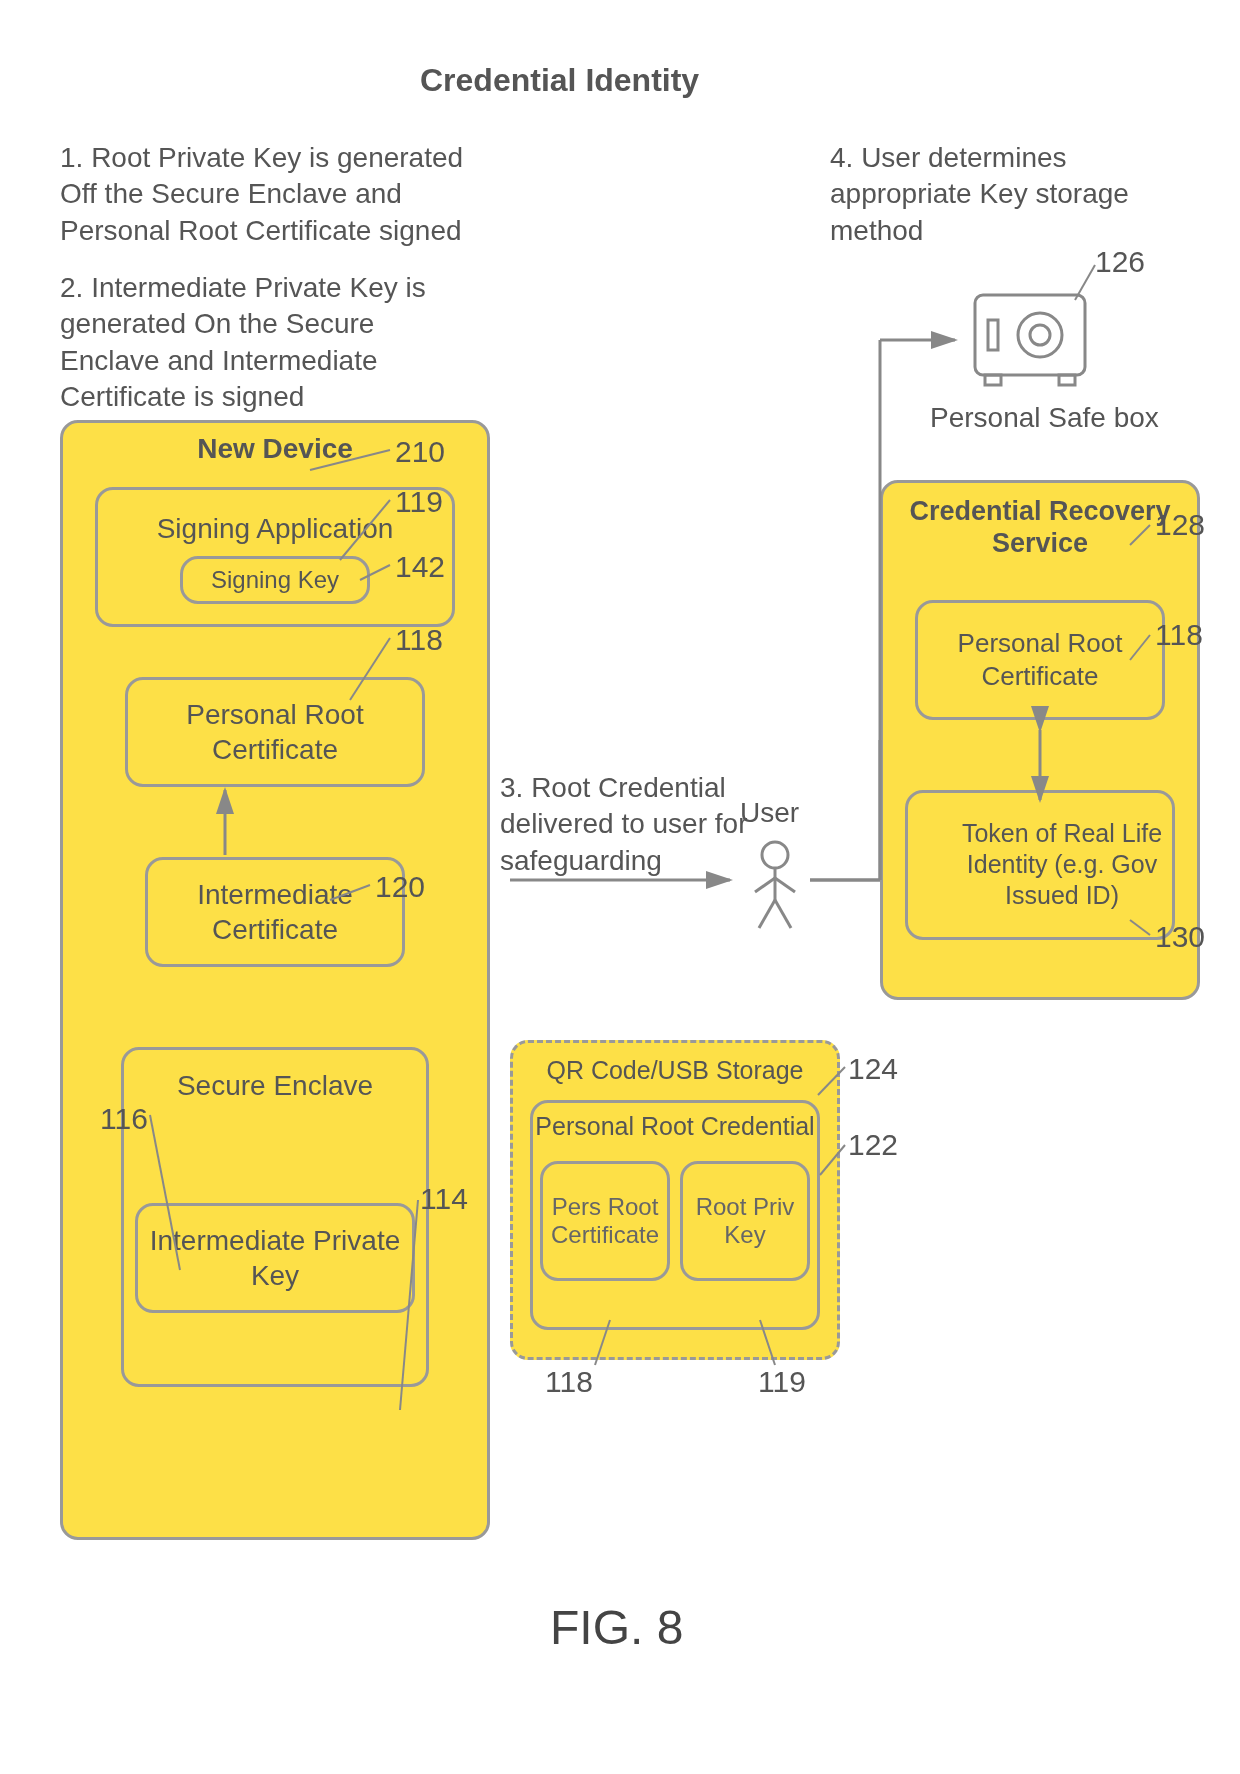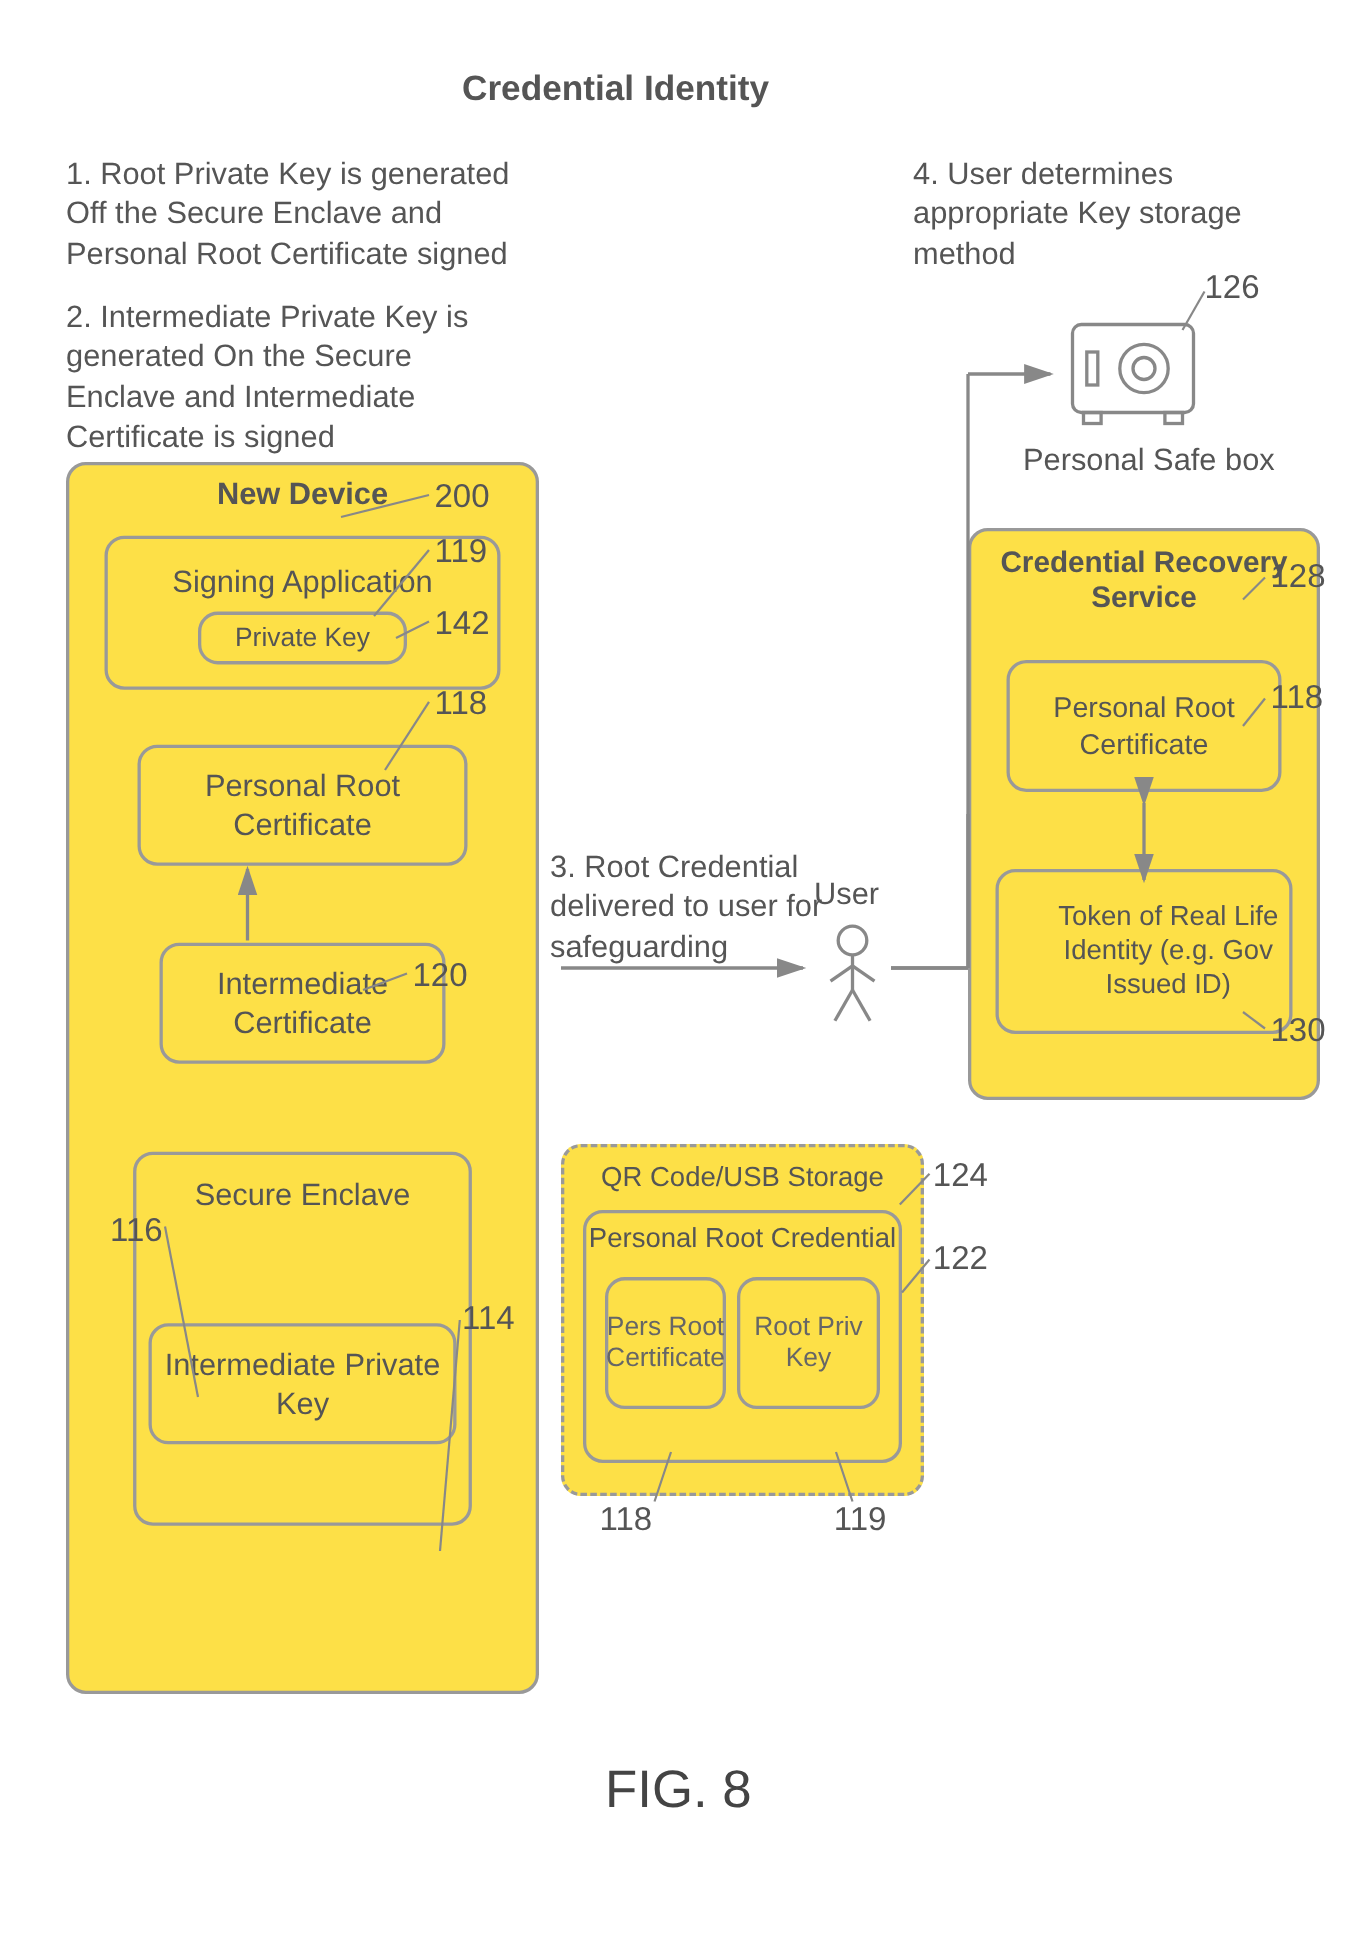--- a/index.html
+++ b/index.html
@@ -93,21 +93,21 @@
   <div class="caption" style="left:60px; top:270px; width:420px;">2. Intermediate Private Key is generated On the Secure Enclave and Intermediate Certificate is signed</div>
   <div class="caption" style="left:500px; top:770px; width:280px; text-align:left;">3. Root Credential delivered to user for safeguarding</div>
   <div class="caption" style="left:830px; top:140px; width:350px; text-align:left;">4. User determines appropriate Key storage method</div>
 
   <div class="box" style="left:60px; top:420px; width:430px; height:1120px;">
     <div class="label-title">New Device</div>
 
     <div class="box" style="position:relative; margin-top:22px; width:360px; height:140px; justify-content:center;">
       <div class="label-text">Signing Application</div>
       <div class="box" style="position:relative; margin-top:10px; width:190px; height:48px; justify-content:center;">
-        <div class="label-text" style="font-size:24px;">Private Key</div>
+        <div class="label-text" style="font-size:24px;">Signing Key</div>
       </div>
     </div>
 
     <div class="box" style="position:relative; margin-top:50px; width:300px; height:110px; justify-content:center;">
       <div class="label-text">Personal Root Certificate</div>
     </div>
 
     <div class="box" style="position:relative; margin-top:70px; width:260px; height:110px; justify-content:center;">
       <div class="label-text">Intermediate Certificate</div>
     </div>
@@ -120,21 +120,21 @@
       </div>
     </div>
   </div>
 
   <div class="box dashed" style="left:510px; top:1040px; width:330px; height:320px;">
     <div class="label-text" style="margin-top:12px; font-size:25px;">QR Code/USB Storage</div>
 
     <div class="box" style="position:relative; margin-top:14px; width:290px; height:230px; justify-content:flex-start;">
       <div class="label-text" style="margin-top:8px; font-size:25px;">Personal Root Credential</div>
       <div style="display:flex; gap:10px; margin-top:18px;">
-        <div class="box" style="position:relative; width:110px; height:120px; justify-content:center;">
+        <div class="box" style="position:relative; width:130px; height:120px; justify-content:center;">
           <div class="small-text">Pers Root Certificate</div>
         </div>
         <div class="box" style="position:relative; width:130px; height:120px; justify-content:center;">
           <div class="small-text">Root Priv Key</div>
         </div>
       </div>
     </div>
   </div>
 
   <div class="user-icon" style="left:745px; top:840px;">
@@ -164,21 +164,21 @@
   <div class="box" style="left:880px; top:480px; width:320px; height:520px;">
     <div class="label-title" style="font-size:27px; margin-top:12px; line-height:1.2;">Credential Recovery Service</div>
     <div class="box" style="position:relative; margin-top:40px; width:250px; height:120px; justify-content:center;">
       <div class="label-text" style="font-size:26px;">Personal Root Certificate</div>
     </div>
     <div class="box" style="position:relative; margin-top:70px; width:270px; height:150px; justify-content:center;">
       <div class="label-text" style="font-size:25px;padding-left:44px;">Token of Real Life Identity (e.g. Gov Issued ID)</div>
     </div>
   </div>
 
-  <div class="ref" style="left:395px; top:435px;">200</div>
+  <div class="ref" style="left:395px; top:435px;">210</div>
   <div class="ref" style="left:395px; top:485px;">119</div>
   <div class="ref" style="left:395px; top:550px;">142</div>
   <div class="ref" style="left:395px; top:623px;">118</div>
   <div class="ref" style="left:375px; top:870px;">120</div>
   <div class="ref" style="left:100px; top:1102px;">116</div>
   <div class="ref" style="left:420px; top:1182px;">114</div>
   <div class="ref" style="left:848px; top:1128px;">122</div>
   <div class="ref" style="left:848px; top:1052px;">124</div>
   <div class="ref" style="left:545px; top:1365px;">118</div>
   <div class="ref" style="left:758px; top:1365px;">119</div>

